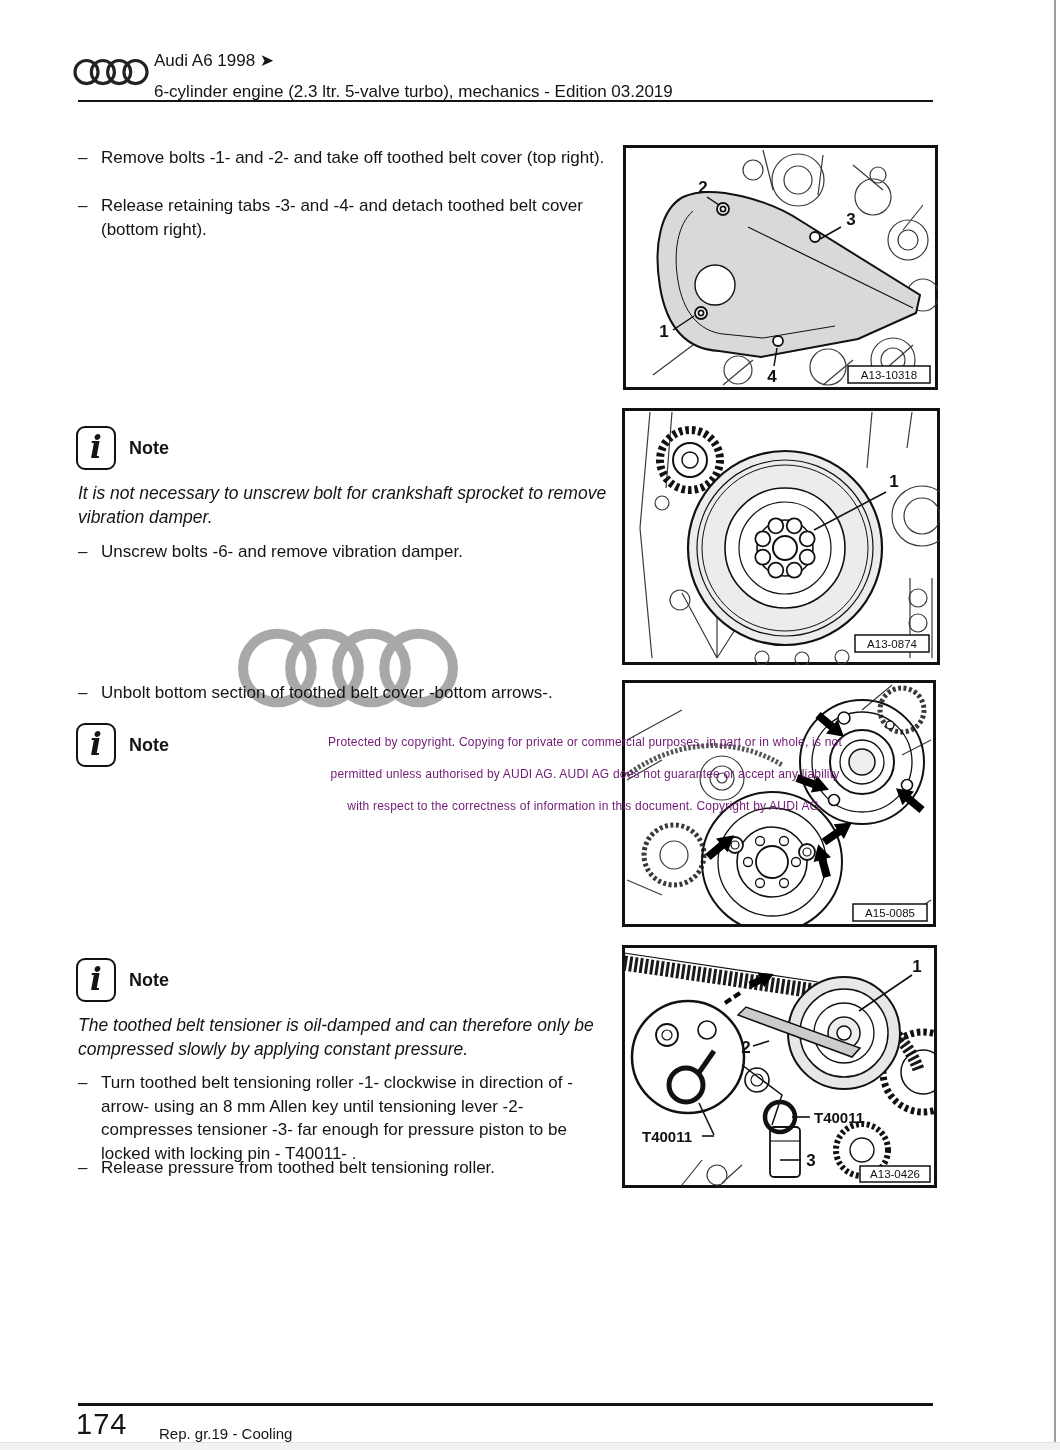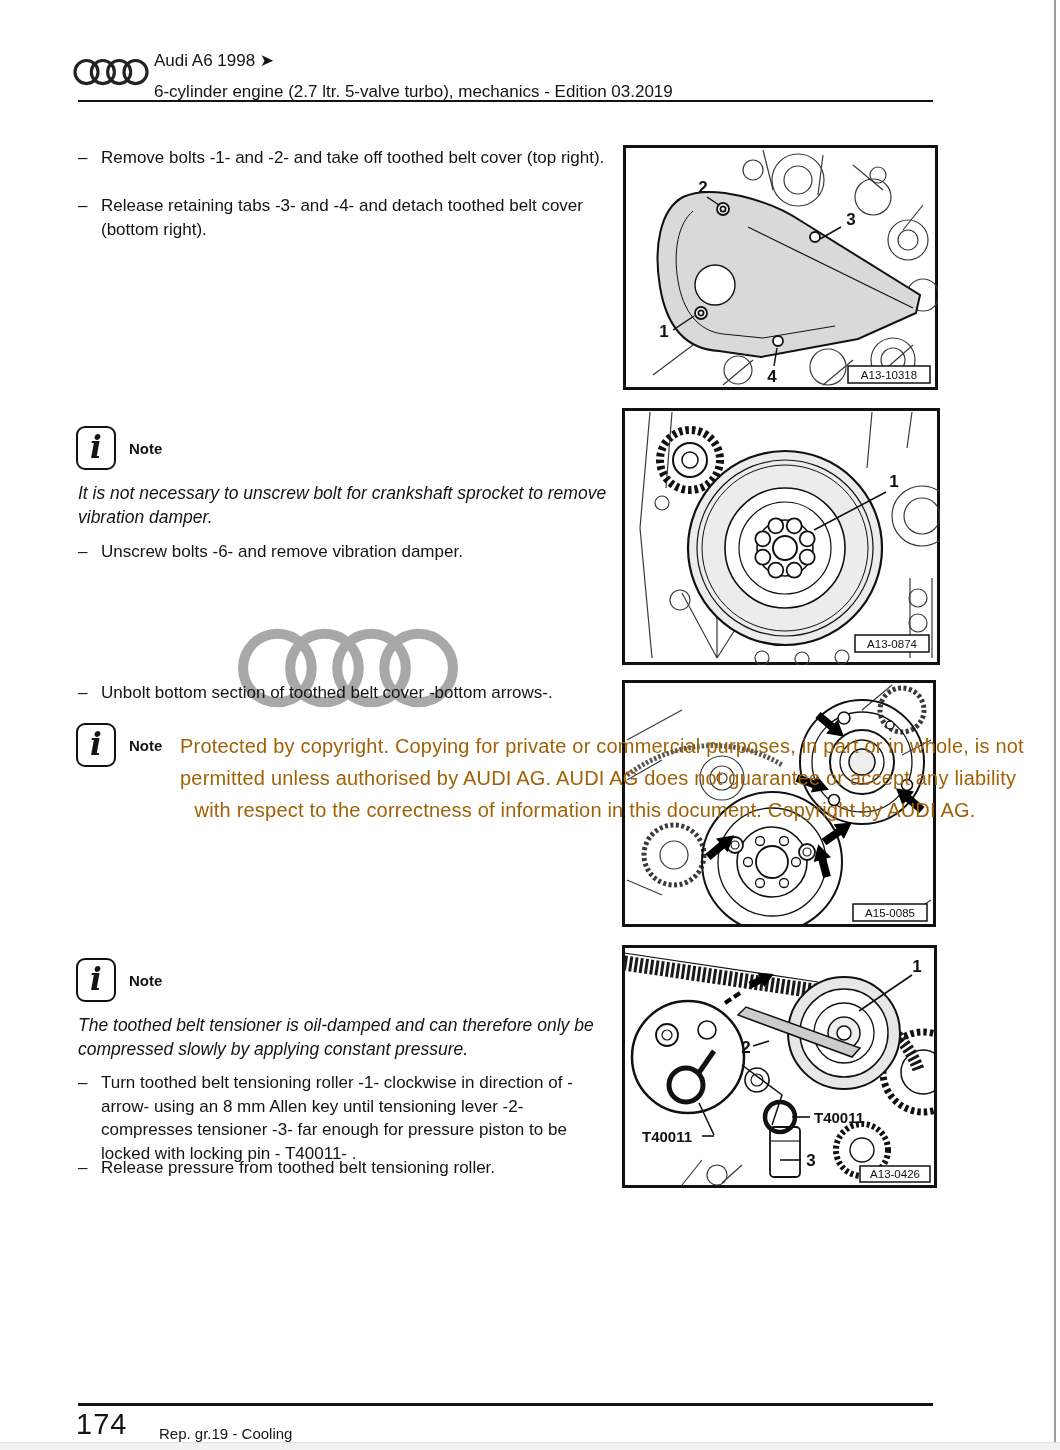--- a/index.html
+++ b/index.html
@@ -15,29 +15,29 @@
   
   .step{position:absolute;left:78px;width:528px;display:flex;font-size:17px;line-height:23.5px;}
   .dash{flex:none;width:23px;}
   .stext{flex:1;}
   
   .note{position:absolute;left:76px;display:flex;align-items:center;}
   .note-ico{width:36px;height:40px;border:2.6px solid #111;border-radius:9px;
     display:flex;align-items:center;justify-content:center;background:#fff;}
   .note-i{font-family:"DejaVu Serif", serif;font-style:italic;font-weight:bold;font-size:31px;
     line-height:1;transform:translateY(-1px);}
-  .note-lbl{margin-left:13px;font-weight:bold;font-size:15px;}
+  .note-lbl{margin-left:13px;font-weight:bold;font-size:18px;}
   .note-text{position:absolute;left:78px;width:540px;font-size:17.5px;line-height:24px;font-style:italic;z-index:4;}
   
   .fig{position:absolute;z-index:2;background:#fff;}
   .fig svg{display:block;}
   
   .wm-rings{position:absolute;left:237px;top:627px;z-index:1;}
   .wm-text{position:absolute;left:180px;width:810px;text-align:center;z-index:3;
-    font-size:20px;color:#a16207;white-space:nowrap;letter-spacing:0.2px;}
+    font-size:12px;color:#701a75;white-space:nowrap;letter-spacing:0.2px;}
   
   .ftr-rule{position:absolute;left:78px;top:1403px;width:855px;height:2.5px;background:#141414;}
   .ftr-num{position:absolute;left:76px;top:1408px;font-size:29px;font-weight:normal;letter-spacing:1px;}
   .ftr-sec{position:absolute;left:148px;top:1425px;font-size:15px;margin-left:11px;}
   
   .edge-right{position:absolute;left:1054px;top:0;width:2px;height:1450px;background:#9d9d9d;z-index:6;}
   .edge-bottom{position:absolute;left:0;top:1442px;width:1060px;height:8px;background:#f2f2f2;border-top:1px solid #e3e3e3;z-index:6;}
   svg text{font-family:"Liberation Sans", sans-serif;}
   .fig-id{font-size:11.5px;fill:#111;}
   .fig-lbl{font-size:17px;font-weight:bold;fill:#111;}
@@ -52,21 +52,21 @@
     <svg width="78" height="28" viewBox="0 0 220 80">
       <g fill="none" stroke="#222" stroke-width="9">
         <circle cx="40" cy="40" r="33"></circle>
           <circle cx="86.7" cy="40" r="33"></circle>
         <circle cx="133.3" cy="40" r="33"></circle>
           <circle cx="180" cy="40" r="33"></circle>
       </g>
     </svg>
   </div>
   <div class="hdr-title">Audi A6 1998 ➤</div>
-  <div class="hdr-sub">6-cylinder engine (2.7 ltr. 5-valve turbo), mechanics - Edition 03.2019</div>
+  <div class="hdr-sub">6-cylinder engine (2.3 ltr. 5-valve turbo), mechanics - Edition 03.2019</div>
   <div class="hdr-rule"></div>
 
   <div class="step" style="top:146px">
     <span class="dash">–</span>
     <span class="stext">Remove bolts -1- and -2- and take off toothed belt cover (top right).</span>
   </div>
   <div class="step" style="top:194px">
     <span class="dash">–</span>
     <span class="stext">Release retaining tabs -3- and -4- and detach toothed belt cover (bottom right).</span>
   </div>

